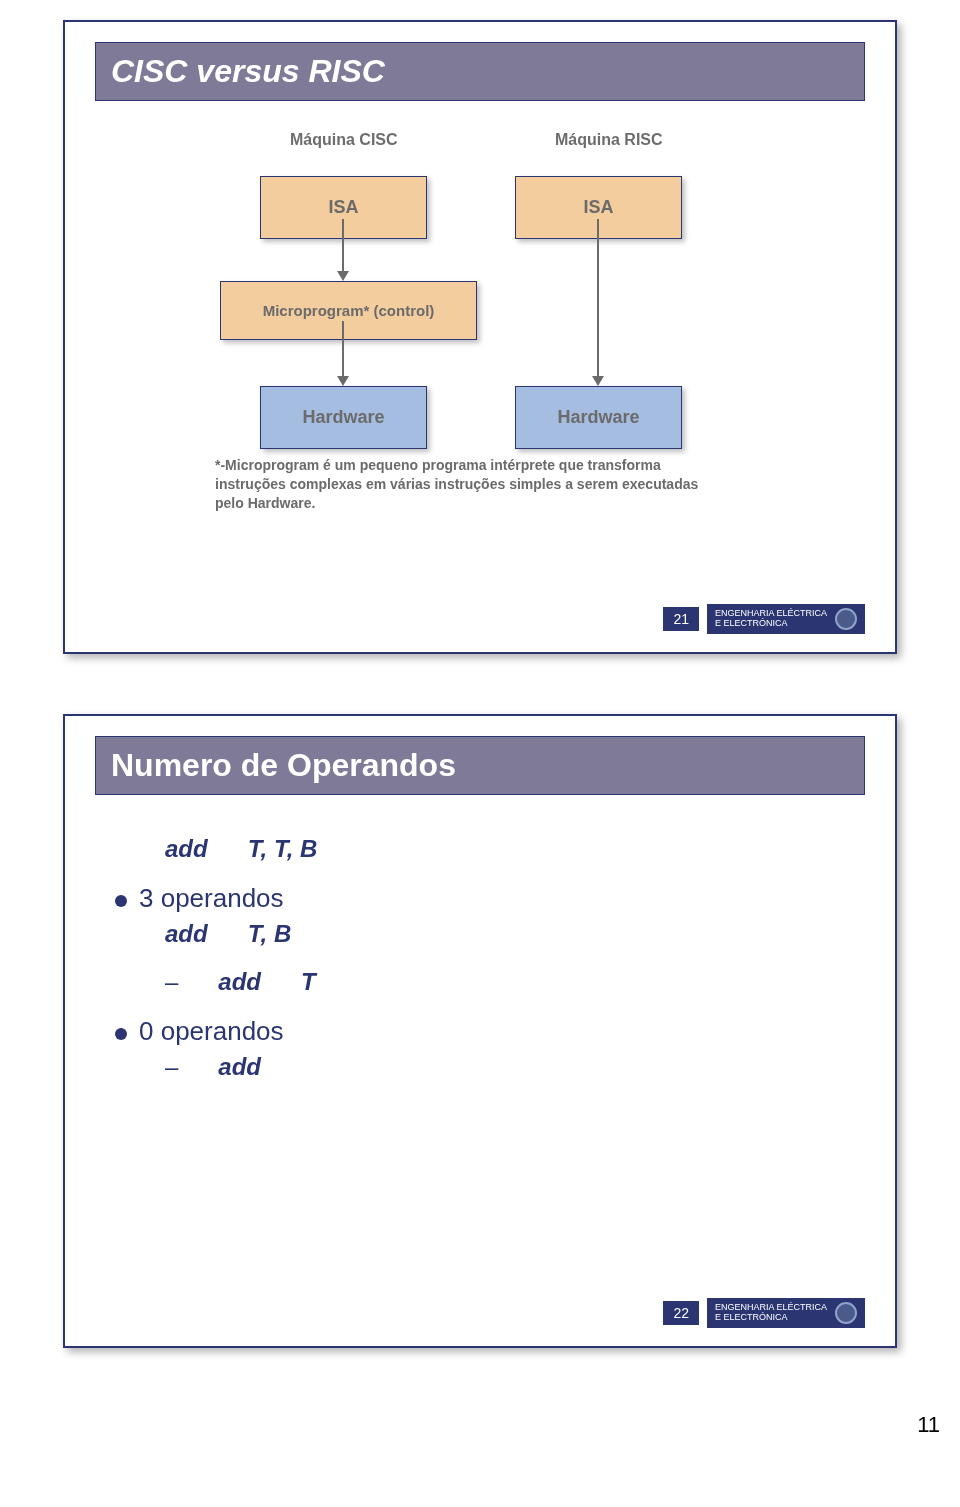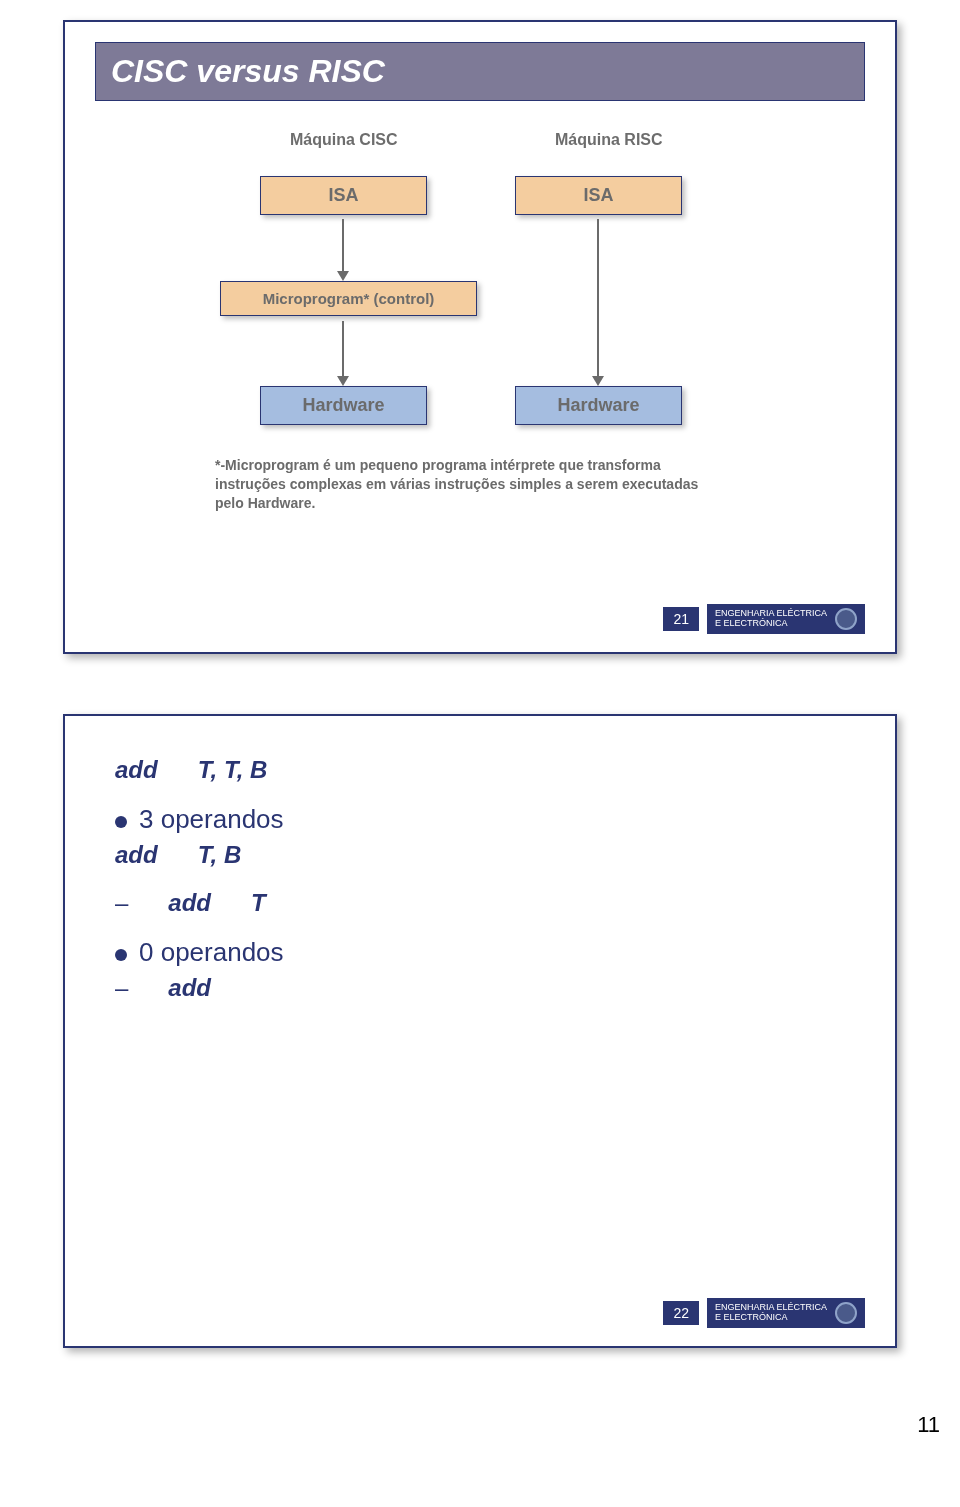--- a/index.html
+++ b/index.html
@@ -52,21 +52,21 @@
     color: #6d6d6d;
     top: 0;
   }
   .col-label-cisc { left: 175px; }
   .col-label-risc { left: 440px; }
   .box {
     position: absolute;
     border: 1px solid #2a3572;
     text-align: center;
     font-weight: bold;
-    padding: 8px 0;
+    padding: 20px 0;
     box-shadow: 3px 3px 5px rgba(0,0,0,0.25);
   }
   .box.orange { background: #f4cd9f; color: #6b6b6b; }
   .box.blue   { background: #a5bde0; color: #6b6b6b; }
   .isa-left   { left: 145px; top: 45px;  width: 165px; font-size:18px; }
   .isa-right  { left: 400px; top: 45px;  width: 165px; font-size:18px; }
   .micro      { left: 105px; top: 150px; width: 255px; font-size:15px; }
   .hw-left    { left: 145px; top: 255px; width: 165px; font-size:18px; }
   .hw-right   { left: 400px; top: 255px; width: 165px; font-size:18px; }
   .arrow-line {
@@ -146,20 +146,21 @@
     border-radius: 50%;
     flex-shrink: 0;
     margin-top: 10px;
   }
   .lvl1 .txt {
     font-size: 26px;
     color: #2a3572;
     font-weight: normal;
   }
   .sub {
+    margin-left: 50px;
     margin-bottom: 20px;
     font-size: 24px;
     font-style: italic;
     font-weight: bold;
     color: #2a3572;
     display:flex;
     gap: 40px;
   }
   .sub .dash {
     font-style: normal;
@@ -209,20 +210,23 @@
         <div>
           <div>ENGENHARIA ELÉCTRICA</div>
           <div>E ELECTRÓNICA</div>
         </div>
         <div class="circ"></div>
       </div>
     </div>
   </div>
 
   <div class="slide">
+    <div class="slide-title-bar">
+      <span class="title-text" style="font-style:normal">Numero de Operandos</span>
+    </div>
     <div class="slide-body">
       <div class="bullets">
 
         <div class="sub">
           <span>add</span>
           <span>T, T, B</span>
         </div>
 
         <div class="lvl1">
           <div class="dot"></div>

